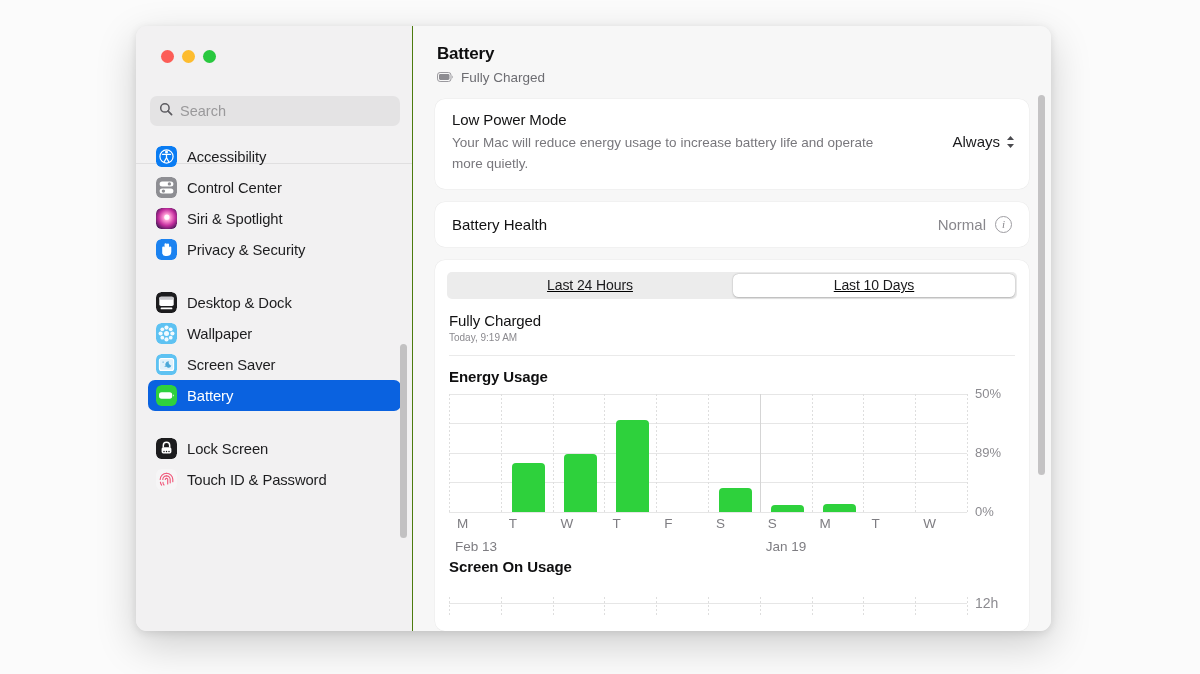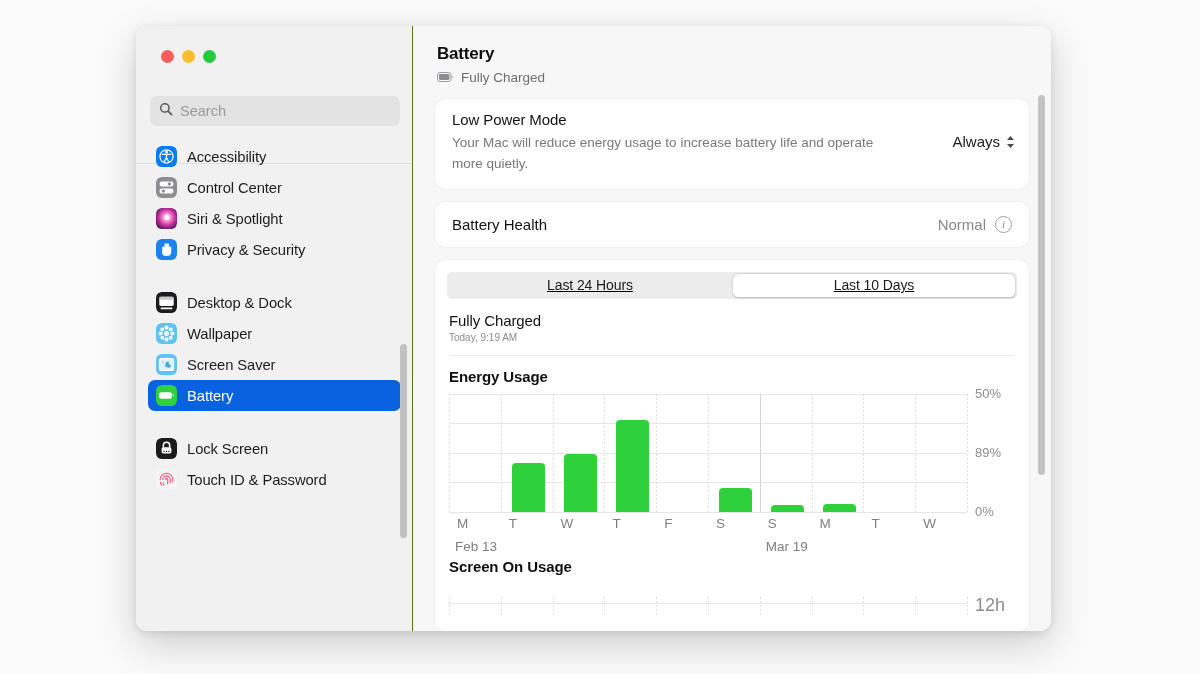--- a/index.html
+++ b/index.html
@@ -266,21 +266,21 @@
   }
 
   
   #son { margin-top: 6px; position: relative; height: 40px; overflow: hidden; }
   #son-axis {
     position: absolute; left: 2px; top: 22px;
     width: 518px; height: 1px; background: #e6e6e6;
   }
   #son-ylab {
     position: absolute; left: 528px; top: 14px;
-    font-size: 18px; color: #8c8b90;
+    font-size: 14px; color: #8c8b90;
   }
   .son-v {
     position: absolute; top: 16px; height: 18px; width: 1px;
     background: repeating-linear-gradient(to bottom,#dedede 0 2px,transparent 2px 4px);
   }
 
   
   #mb-track {
     position: absolute; right: 6px; top: 60px;
     width: 7px; height: 420px;
@@ -560,21 +560,21 @@
               <div class="xlab" style="left: 61.8px;">T</div>
               <div class="xlab" style="left: 113.6px;">W</div>
               <div class="xlab" style="left: 165.4px;">T</div>
               <div class="xlab" style="left: 217.2px;">F</div>
               <div class="xlab" style="left: 269px;">S</div>
               <div class="xlab" style="left: 320.8px;">S</div>
               <div class="xlab" style="left: 372.6px;">M</div>
               <div class="xlab" style="left: 424.4px;">T</div>
               <div class="xlab" style="left: 476.2px;">W</div>
               <div class="datelab" style="left: 8px;">Feb 13</div>
-              <div class="datelab" style="left: 318.8px;">Mar 19</div>
+              <div class="datelab" style="left: 318.8px;">Jan 19</div>
             </div>
 
           <div class="sect-title">Screen On Usage</div>
 
           <div id="son">
             <div id="son-axis"></div>
             <div id="son-ylab">12h</div>
           <div class="son-v" style="left: 2px;"></div>
               <div class="son-v" style="left: 53.8px;"></div>
               <div class="son-v" style="left: 105.6px;"></div>

